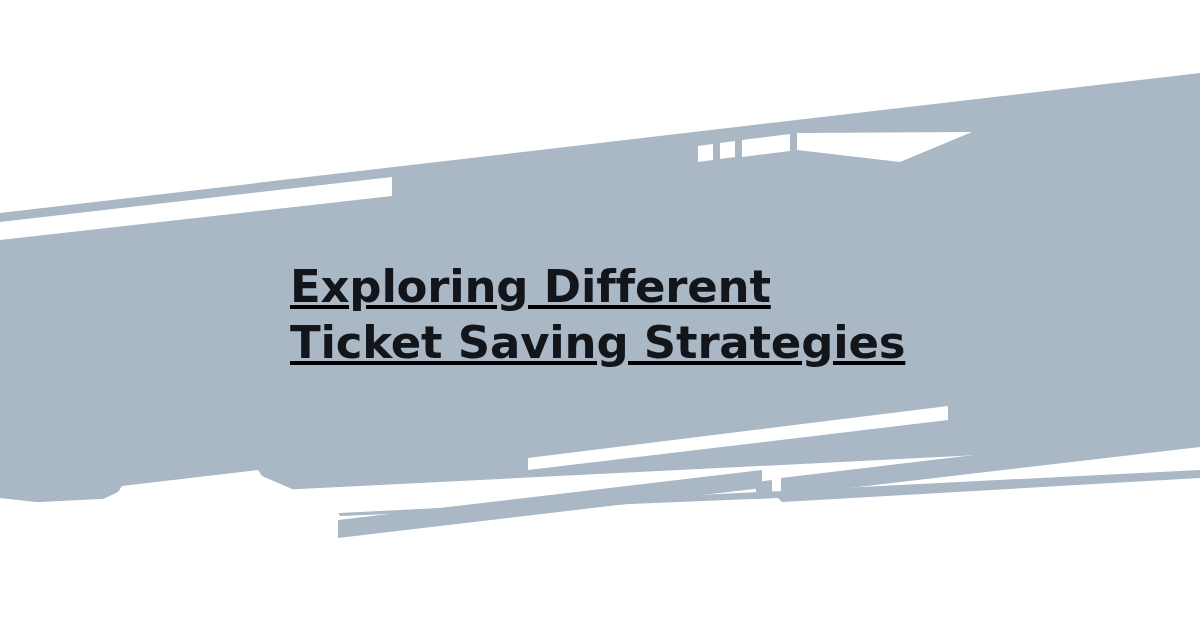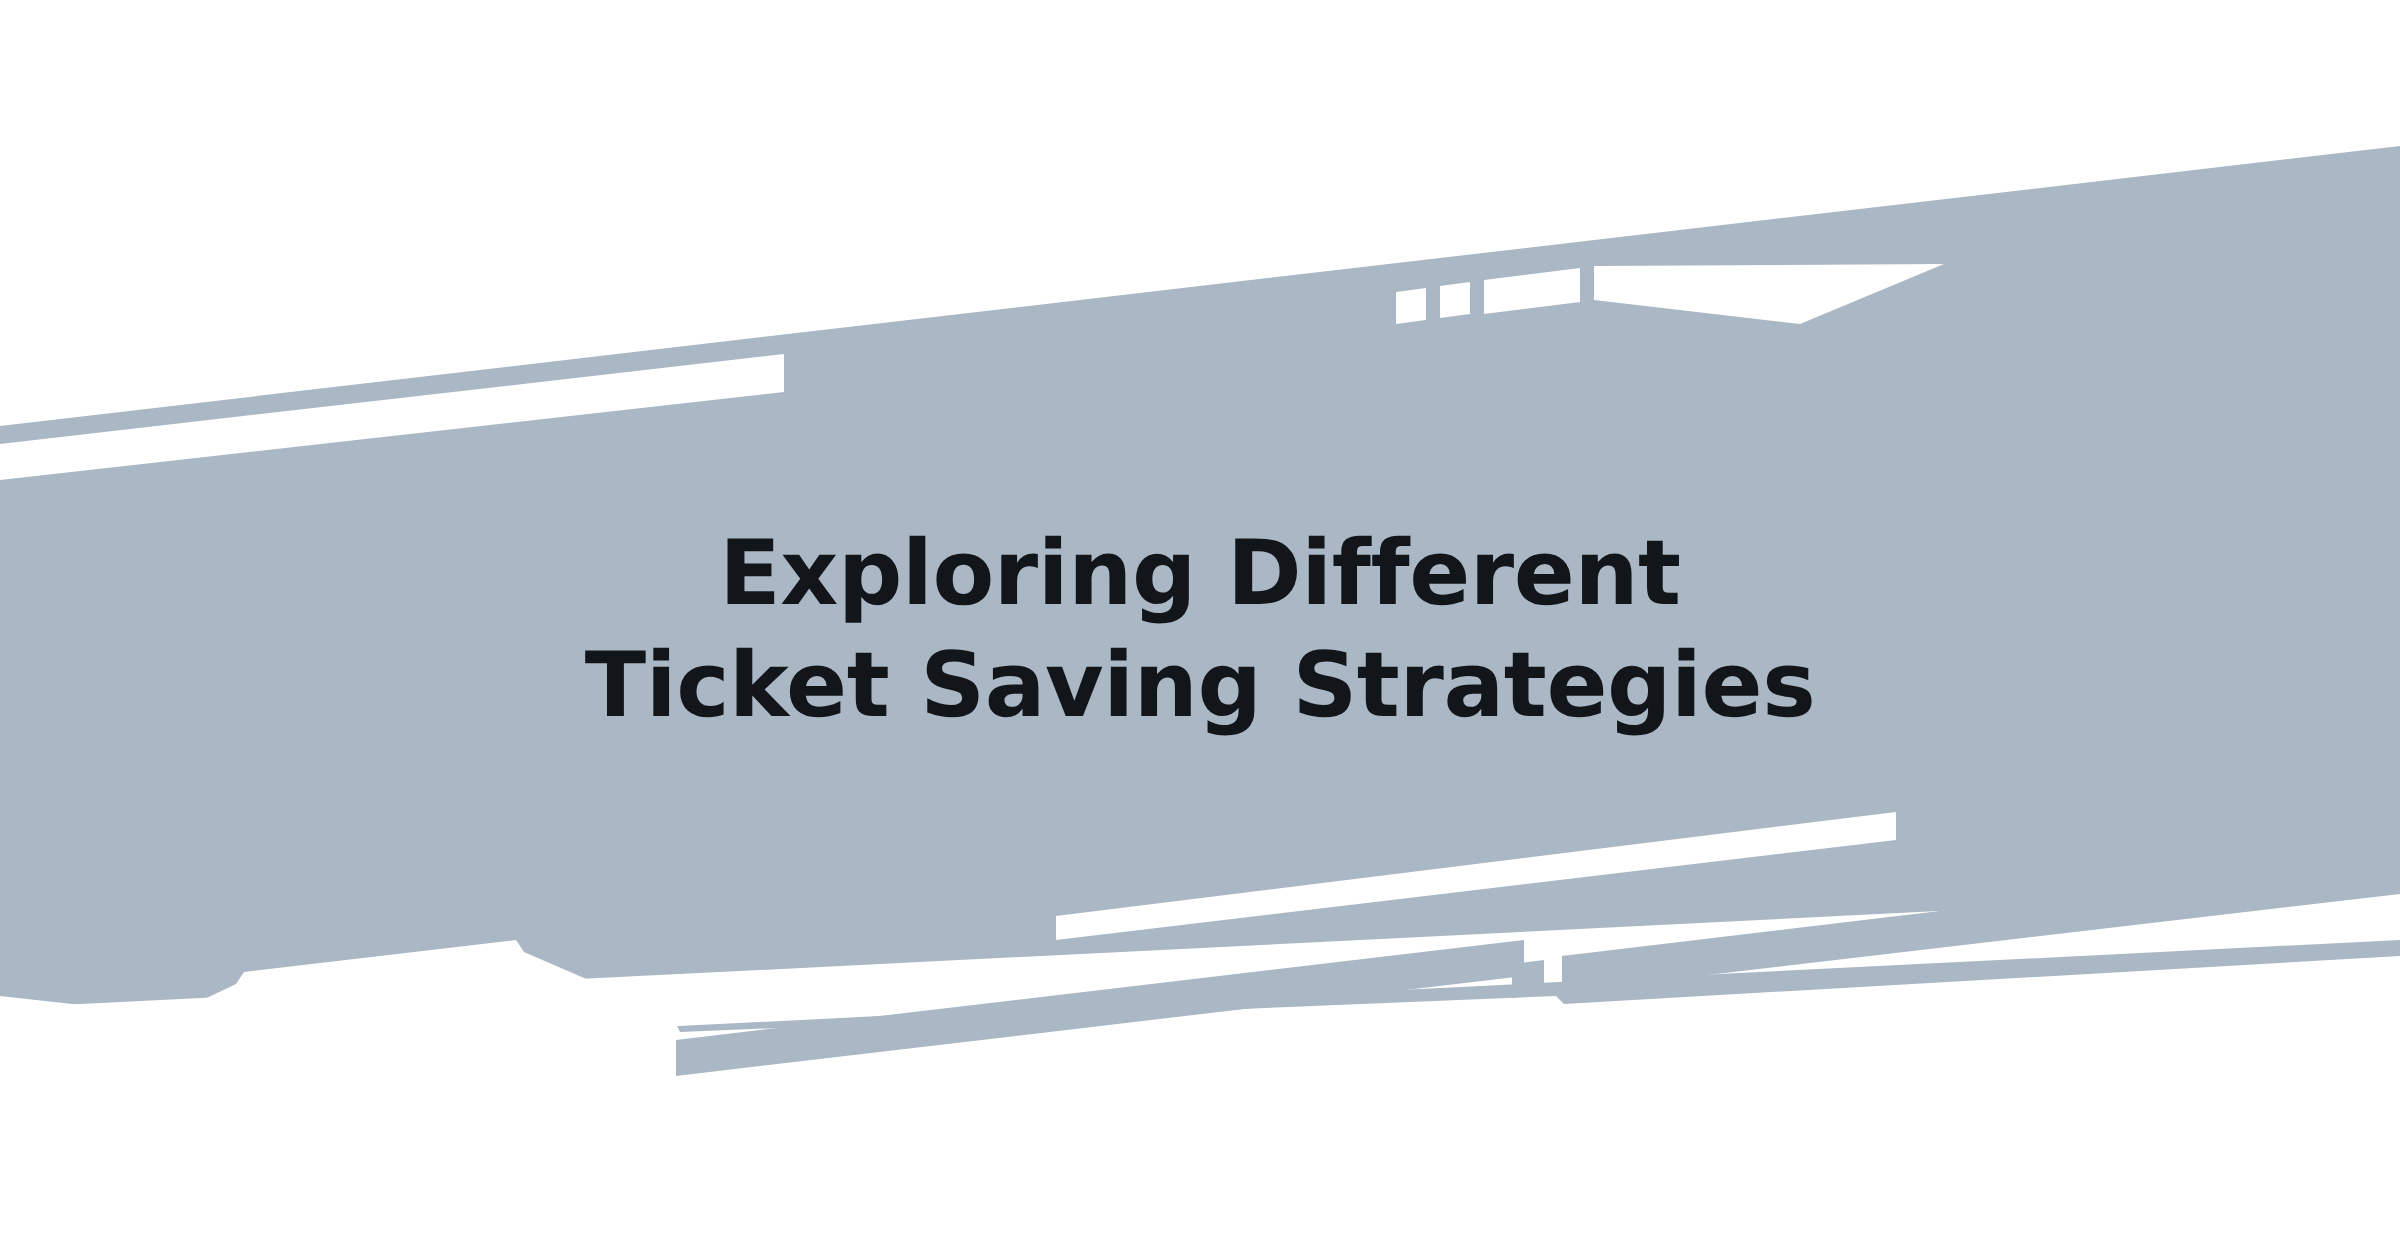--- a/index.html
+++ b/index.html
@@ -34,23 +34,24 @@
     top: 0;
     width: 1200px;
     height: 630px;
     display: flex;
     align-items: center;
     justify-content: center;
     pointer-events: none;
   }
   .title-box {
     width: 660px;
-    text-align: center;
+    text-align: left;
     padding: 0 20px;
     box-sizing: border-box;
+    text-decoration: underline;
   }
   .banner-title {
     margin: 0;
     font-family: "DejaVu Sans", "Liberation Sans", sans-serif;
     font-size: 45px;
     font-weight: 700;
     line-height: 1.24;
     letter-spacing: -0.2px;
     color: #12151a;
     word-wrap: break-word;

